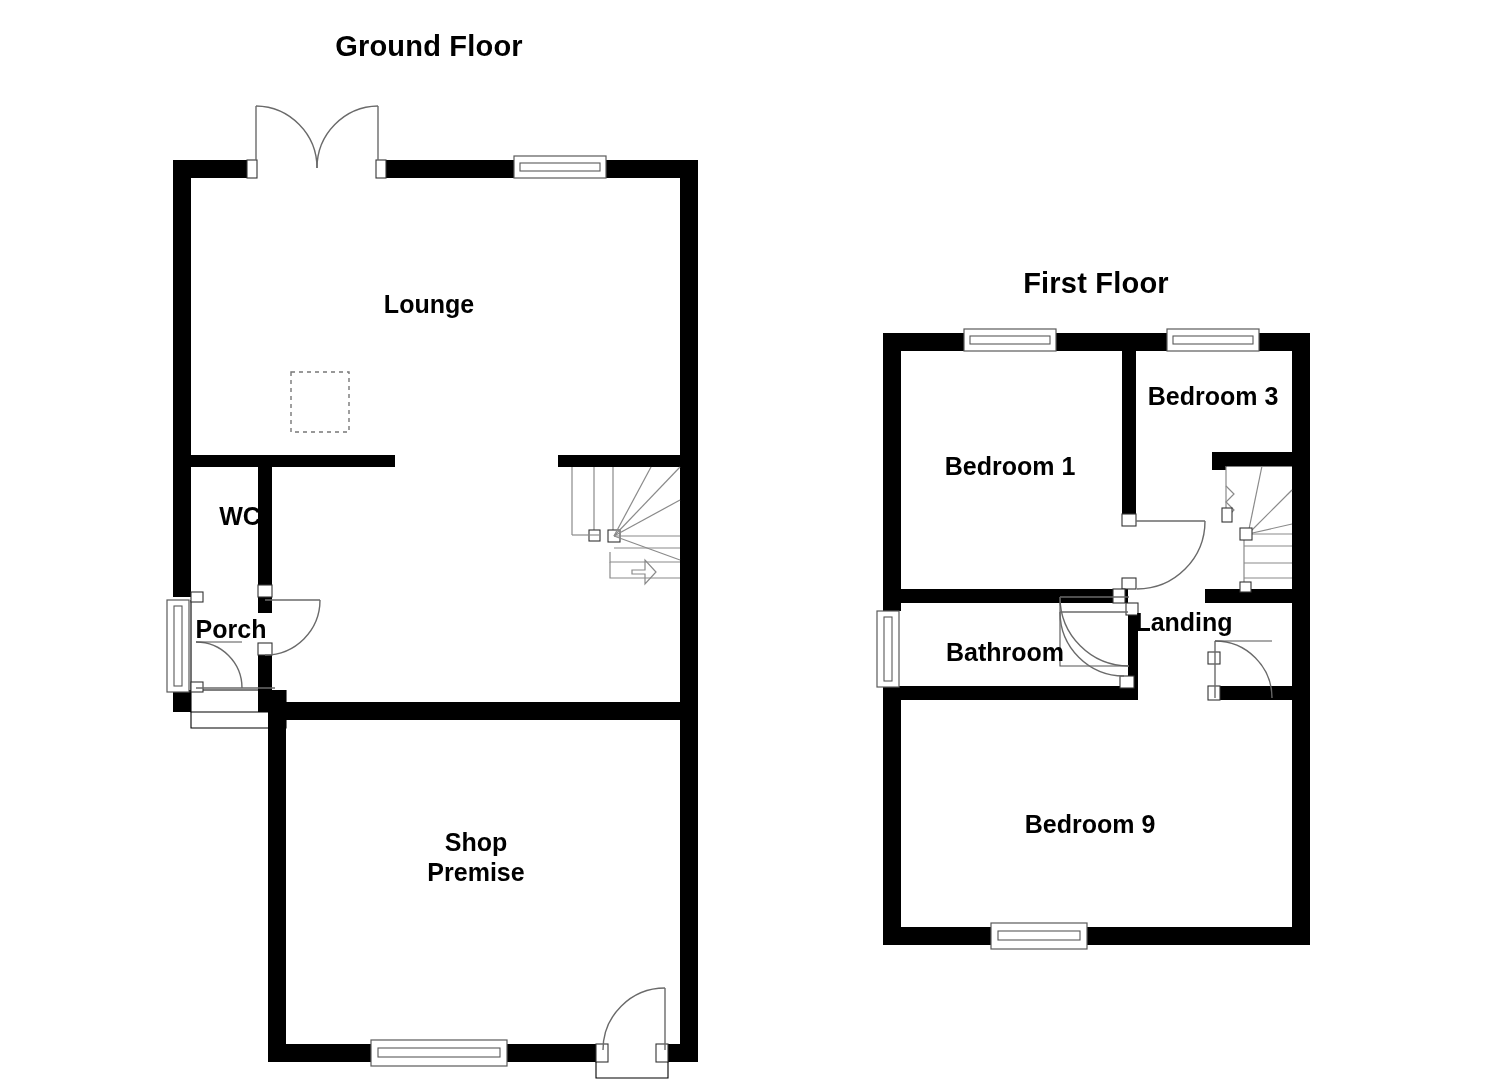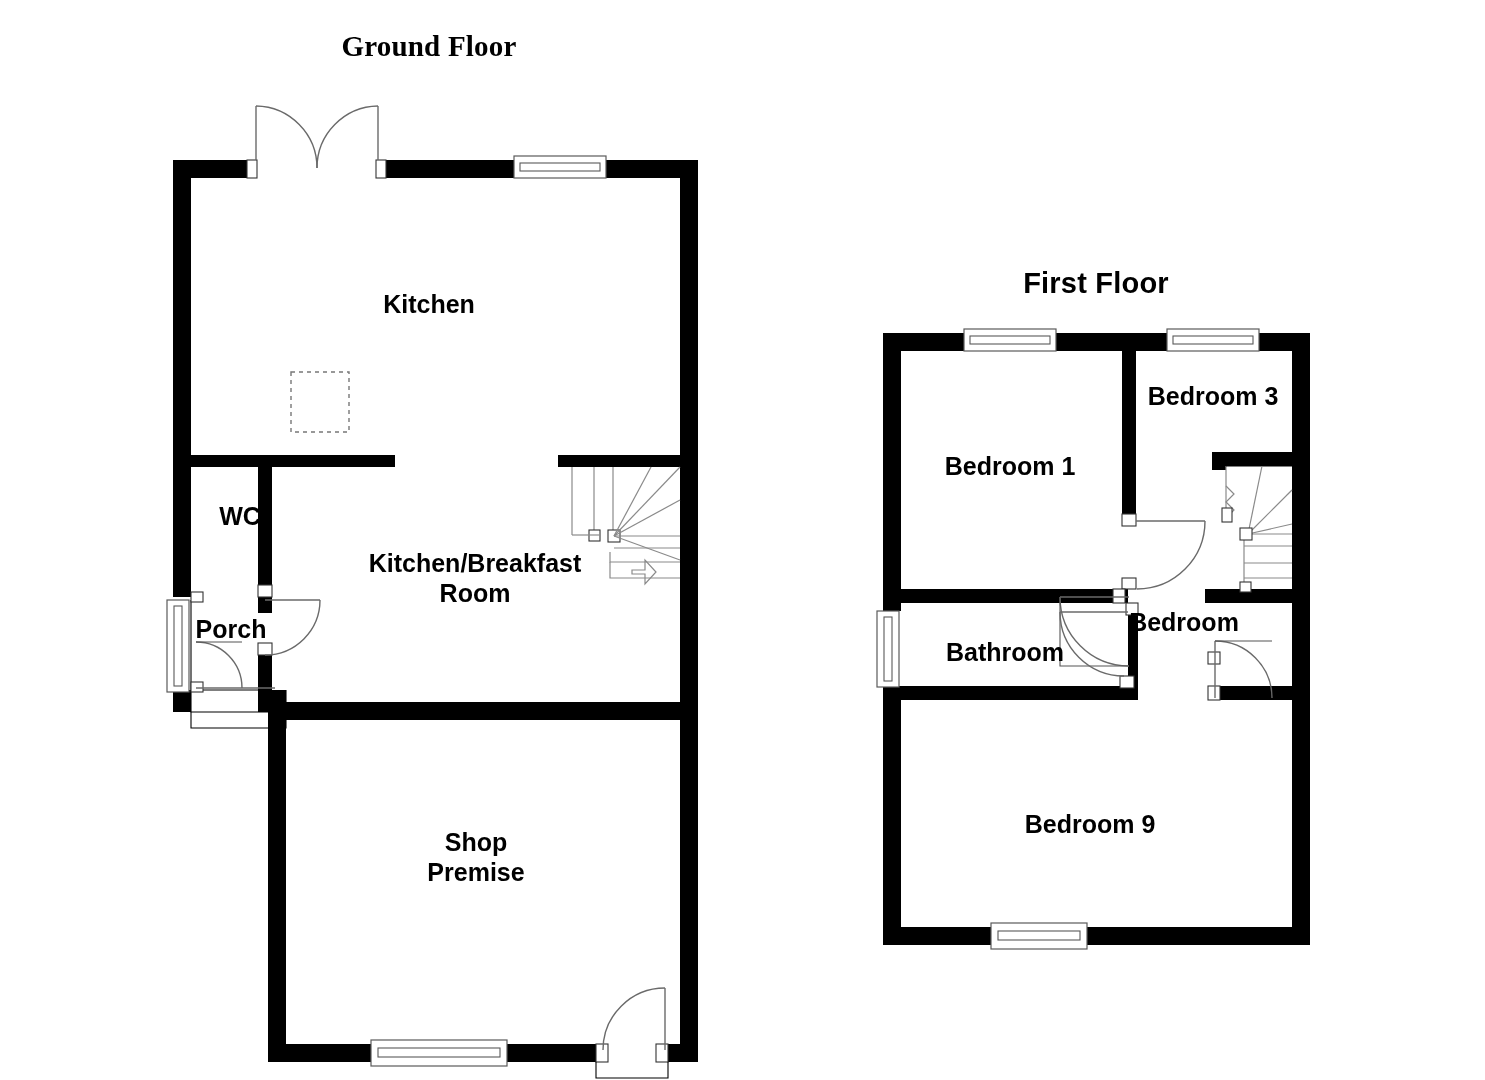--- a/index.html
+++ b/index.html
@@ -300,39 +300,37 @@
         <rect class="jamb" x="1240" y="528" width="12" height="12"></rect>
         <rect class="jamb" x="1240" y="582" width="11" height="10"></rect>
 
         <path class="stair" d="M 1226 486 L 1234 494 L 1226 502 L 1234 510 L 1226 518"></path>
         <rect class="jamb" x="1222" y="508" width="10" height="14"></rect>
       </g>
 
     </g>
   </svg>
 
-  <div class="floor-title" style="left:429px; top:46px; transform:translate(-50%,-50%);font-family:Liberation Serif, serif;">Ground Floor</div>
+  <div class="floor-title" style="left:429px; top:46px; transform:translate(-50%,-50%);">Ground Floor</div>
 
   <div class="floor-title" style="left:1096px; top:283px; transform:translate(-50%,-50%);">First Floor</div>
 
-  <div class="room-label" style="left:429px; top:304px;">Kitchen</div>
+  <div class="room-label" style="left:429px; top:304px;">Lounge</div>
 
   <div class="room-label" style="left:232px; top:516px;margin-left:8px;">WC</div>
 
-  <div class="room-label" style="left:475px; top:578px;">Kitchen/Breakfast
-Room</div>
 
   <div class="room-label" style="left:231px; top:629px;">Porch</div>
 
   <div class="room-label" style="left:476px; top:857px;">Shop
 Premise</div>
 
   <div class="room-label" style="left:1010px; top:466px;">Bedroom 1</div>
 
   <div class="room-label" style="left:1213px; top:396px;">Bedroom 3</div>
 
   <div class="room-label" style="left:1005px; top:632px;margin-top:20px;">Bathroom</div>
 
-  <div class="room-label" style="left:1184px; top:622px;">Bedroom</div>
+  <div class="room-label" style="left:1184px; top:622px;">Landing</div>
 
   <div class="room-label" style="left:1090px; top:824px;">Bedroom 9</div>
 
 </div>
 
 </body></html>

